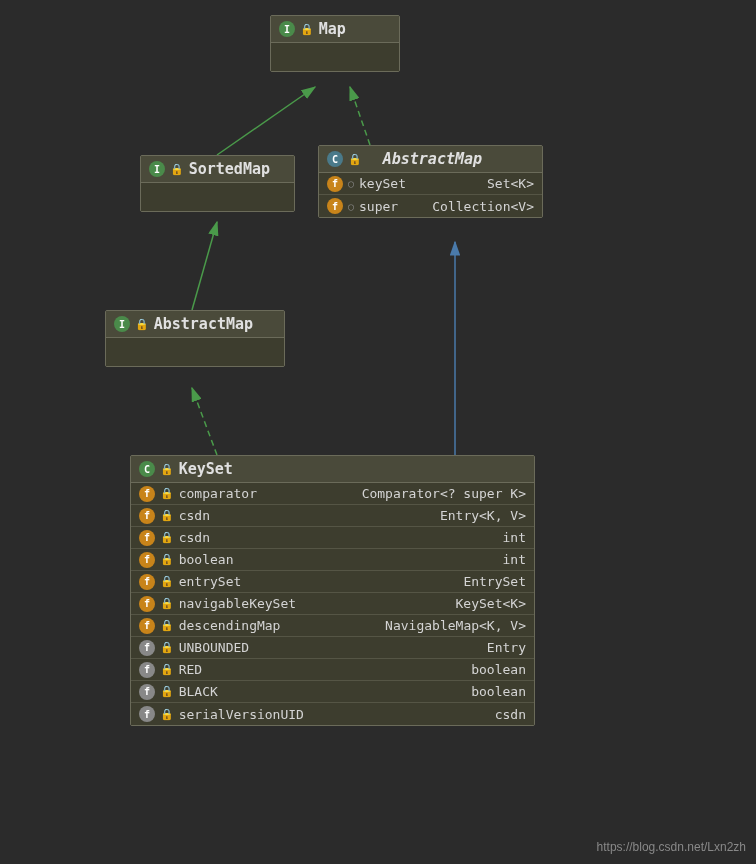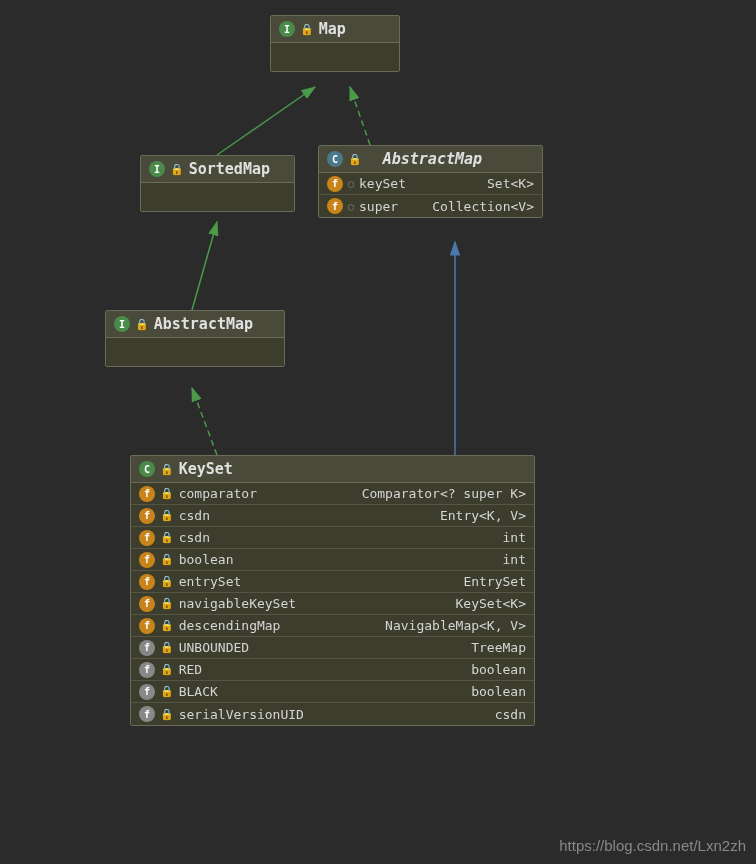--- a/index.html
+++ b/index.html
@@ -106,21 +106,21 @@
     }
 
     .italic { font-style: italic; margin-left: 16px; }
 
     
     .watermark {
       position: absolute;
       bottom: 10px;
       right: 10px;
       color: #888;
-      font-size: 15px;
+      font-size: 12px;
       font-family: Arial, sans-serif;
       padding-left: 12px;
     }
   </style>
 </head>
 <body>
 
 <div class="diagram-container">
 
   <svg class="arrows-svg">
@@ -251,21 +251,21 @@
         <span class="badge" style="background-color:#c8841a; width:16px; height:16px; border-radius:50%; display:inline-flex; align-items:center; justify-content:center; font-size:10px; color:white;">f</span>
         <span style="color:#cc4444; font-size:11px;">🔒</span>
         <span class="field-name">descendingMap</span>
         <span class="field-type">NavigableMap&lt;K, V&gt;</span>
       </div>
 
       <div class="class-row">
         <span class="badge" style="background-color:#888; width:16px; height:16px; border-radius:50%; display:inline-flex; align-items:center; justify-content:center; font-size:10px; color:white;">f</span>
         <span style="color:#cc4444; font-size:11px;">🔒</span>
         <span class="field-name">UNBOUNDED</span>
-        <span class="field-type">TreeMap</span>
+        <span class="field-type">Entry</span>
       </div>
 
       <div class="class-row">
         <span class="badge" style="background-color:#888; width:16px; height:16px; border-radius:50%; display:inline-flex; align-items:center; justify-content:center; font-size:10px; color:white;">f</span>
         <span style="color:#cc4444; font-size:11px;">🔒</span>
         <span class="field-name">RED</span>
         <span class="field-type">boolean</span>
       </div>
 
       <div class="class-row">

